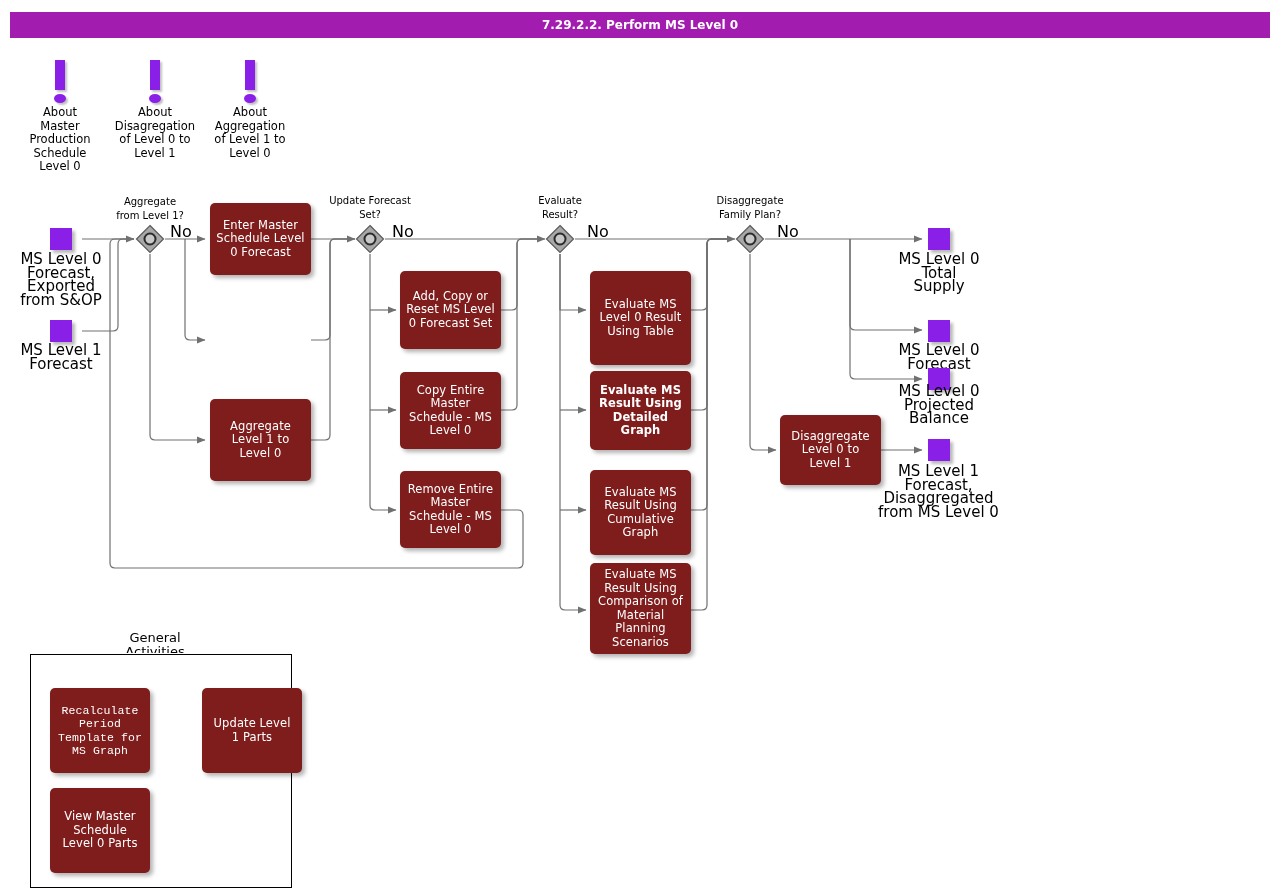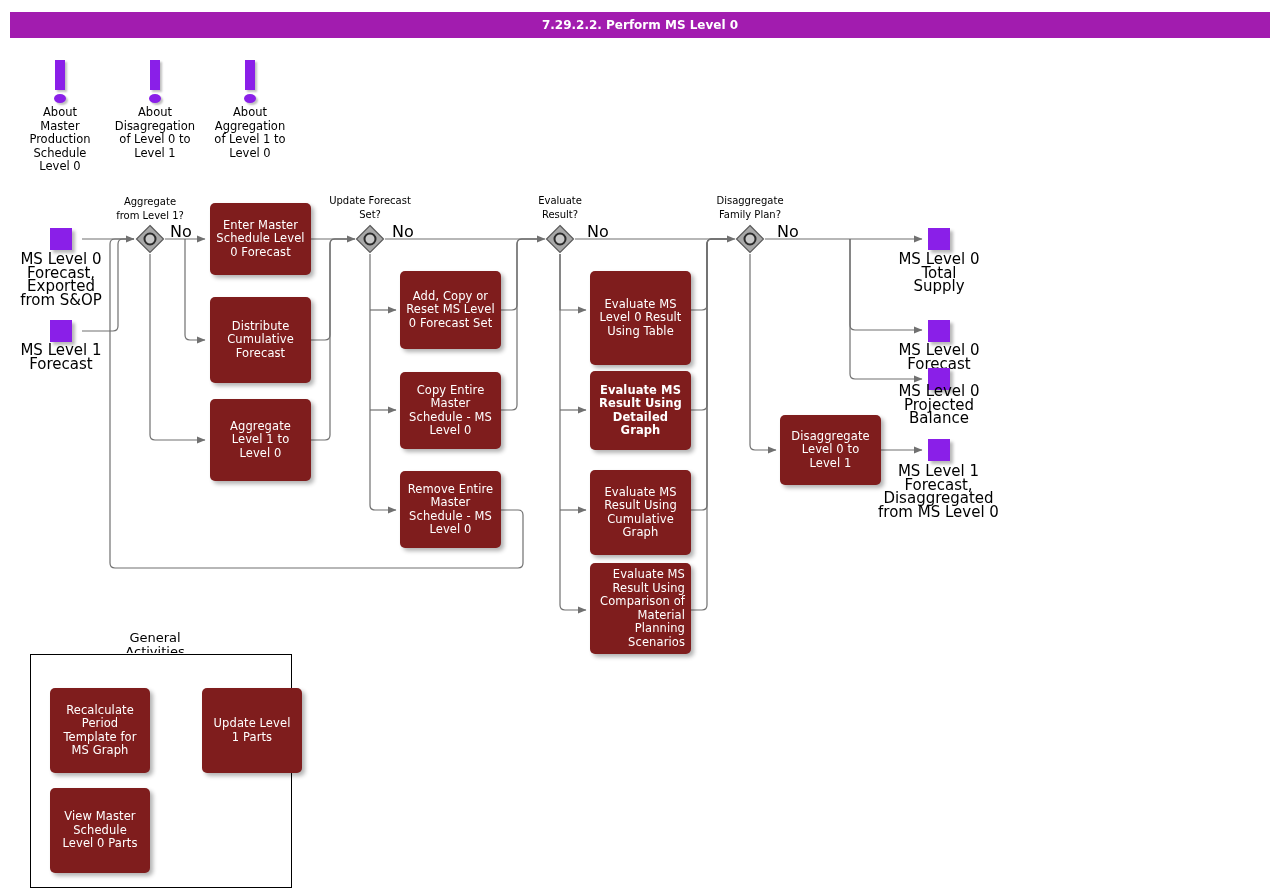--- a/index.html
+++ b/index.html
@@ -201,31 +201,30 @@
 Family Plan?</div>
   <div class="dec" style="left:735px;top:224px;">
     <svg viewBox="0 0 30 30" width="30" height="30" xmlns="http://www.w3.org/2000/svg">
       <polygon points="15,1.5 28.5,15 15,28.5 1.5,15" fill="#a8a8a8" stroke="#5a5a5a" stroke-width="1.2"></polygon>
       <circle cx="15" cy="15" r="5.5" fill="#c9c9c9" stroke="#2b2b2b" stroke-width="2"></circle>
     </svg>
   </div>
   <div class="nolbl" style="left:777px;top:222px;">No</div>
 
   <div class="act" style="left:210px;top:203px;width:101px;height:72px;">Enter Master Schedule Level 0 Forecast</div>
-  <div class="act" style="left:210px;top:297px;width:101px;height:86px;">Distribute Cumulative Forecast</div>
   <div class="act" style="left:210px;top:399px;width:101px;height:82px;">Aggregate Level 1 to Level 0</div>
 
   <div class="act" style="left:400px;top:271px;width:101px;height:78px;">Add, Copy or Reset MS Level 0 Forecast Set</div>
   <div class="act" style="left:400px;top:372px;width:101px;height:77px;">Copy Entire Master Schedule - MS Level 0</div>
   <div class="act" style="left:400px;top:471px;width:101px;height:77px;">Remove Entire Master Schedule - MS Level 0</div>
 
   <div class="act" style="left:590px;top:271px;width:101px;height:94px;text-align:center;">Evaluate MS Level 0 Result Using Table</div>
   <div class="act" style="left:590px;top:371px;width:101px;height:79px;font-weight:bold;">Evaluate MS Result Using Detailed Graph</div>
   <div class="act" style="left:590px;top:470px;width:101px;height:85px;">Evaluate MS Result Using Cumulative Graph</div>
-  <div class="act" style="left:590px;top:563px;width:101px;height:91px;text-align:right;">Evaluate MS Result Using Comparison of Material Planning Scenarios</div>
+  <div class="act" style="left:590px;top:563px;width:101px;height:91px;">Evaluate MS Result Using Comparison of Material Planning Scenarios</div>
 
   <div class="act" style="left:780px;top:415px;width:101px;height:70px;">Disaggregate Level 0 to Level 1</div>
 
   <div class="datasq" style="left:928px;top:228px;"></div>
   <div class="datalbl" style="left:879px;top:253px;width:120px;">MS Level 0
 Total
 Supply</div>
 
   <div class="datasq" style="left:928px;top:320px;"></div>
   <div class="datalbl" style="left:879px;top:344px;width:120px;">MS Level 0
@@ -239,17 +238,17 @@
   <div class="datasq" style="left:928px;top:439px;"></div>
   <div class="datalbl" style="left:866px;top:465px;width:145px;">MS Level 1
 Forecast,
 Disaggregated
 from MS Level 0</div>
 
   <div class="grouplbl" style="left:100px;top:631px;width:110px;height:22px;">General
 Activities</div>
   <div class="group" style="left:30px;top:654px;width:260px;height:232px;"></div>
 
-  <div class="act" style="left:50px;top:688px;width:100px;height:85px;">Recalculate Period Template for MS Graph</div>
+  <div class="act" style="left:50px;top:688px;width:100px;height:85px;font-family:Liberation Mono, monospace;">Recalculate Period Template for MS Graph</div>
   <div class="act" style="left:170px;top:688px;width:100px;height:85px;margin-left:32px;">Update Level 1 Parts</div>
   <div class="act" style="left:50px;top:788px;width:100px;height:85px;">View Master Schedule Level 0 Parts</div>
 
 </div>
 
 </body></html>

